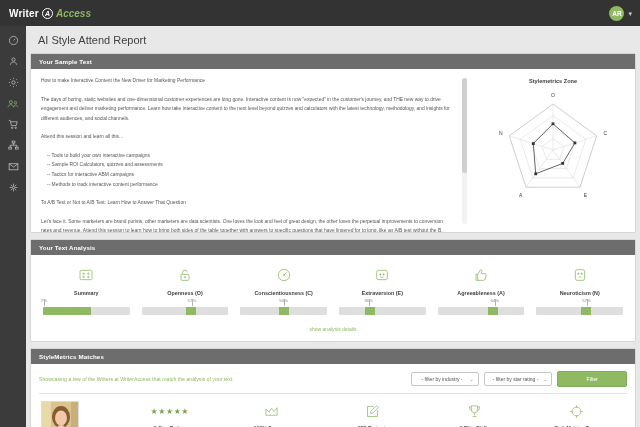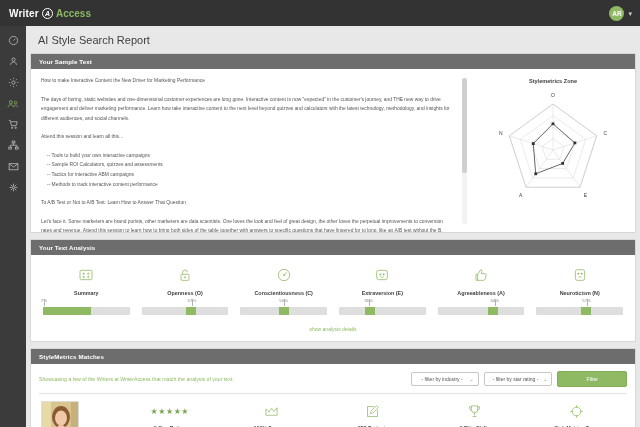--- a/index.html
+++ b/index.html
@@ -16,21 +16,21 @@
     background: #333333; display: flex; align-items: center;
   }
   .brand { display: flex; align-items: flex-end; padding-left: 9px; gap: 3px; }
   .brand-writer { color: #ffffff; font-size: 10px; font-weight: bold; letter-spacing: .2px; }
   .brand-circle {
     width: 11px; height: 11px; border-radius: 50%;
     border: 1.2px solid #ffffff; color: #ffffff;
     font-size: 7px; font-style: italic; font-weight: bold;
     display: flex; align-items: center; justify-content: center;
   }
-  .brand-access { color: #8cb861; font-size: 10px; font-weight: bold; }
+  .brand-access { color: #8cb861; font-size: 10px; font-weight: bold; font-style: italic; }
   .topbar-right {
     margin-left: auto; display: flex; align-items: center; gap: 4px; padding-right: 8px;
   }
   .avatar-circle {
     width: 15px; height: 15px; border-radius: 50%;
     background: #8fb963; color: #ffffff;
     font-size: 6.5px; font-weight: bold;
     display: flex; align-items: center; justify-content: center;
   }
   .chev { color: #cfcfcf; font-size: 7px; line-height: 1; }
@@ -232,21 +232,21 @@
       <svg width="11" height="11" viewBox="0 0 20 20" fill="none" stroke="#c9c9c9" stroke-width="1.3">
         <circle cx="10" cy="10" r="2"></circle>
         <path d="M10 3v4M10 13v4M3 10h4M13 10h4M5 5l3 3M12 12l3 3M15 5l-3 3M8 12l-3 3"></path>
       </svg>
     </span>
   </div>
 </div>
 
 <div class="main">
 
-  <div class="page-title">AI Style Search Report</div>
+  <div class="page-title">AI Style Attend Report</div>
 
   <div class="panel">
     <div class="panel-head">Your Sample Text</div>
     <div class="sample-body">
       <div class="sample-text-wrap">
         <div class="sample-text">
           <p>How to make Interactive Content the New Driver for Marketing Performance</p>
           <p>The days of boring, static websites and one-dimensional customer experiences are long gone. Interactive content is now "expected" in the customer's journey, and THE new way to drive engagement and deliver marketing performance. Learn how take interactive content to the next level beyond quizzes and calculators with the latest technology, methodology, and insights for different audiences, and social channels.</p>
           <p>Attend this session and learn all this...</p>
           <div class="bullets">

